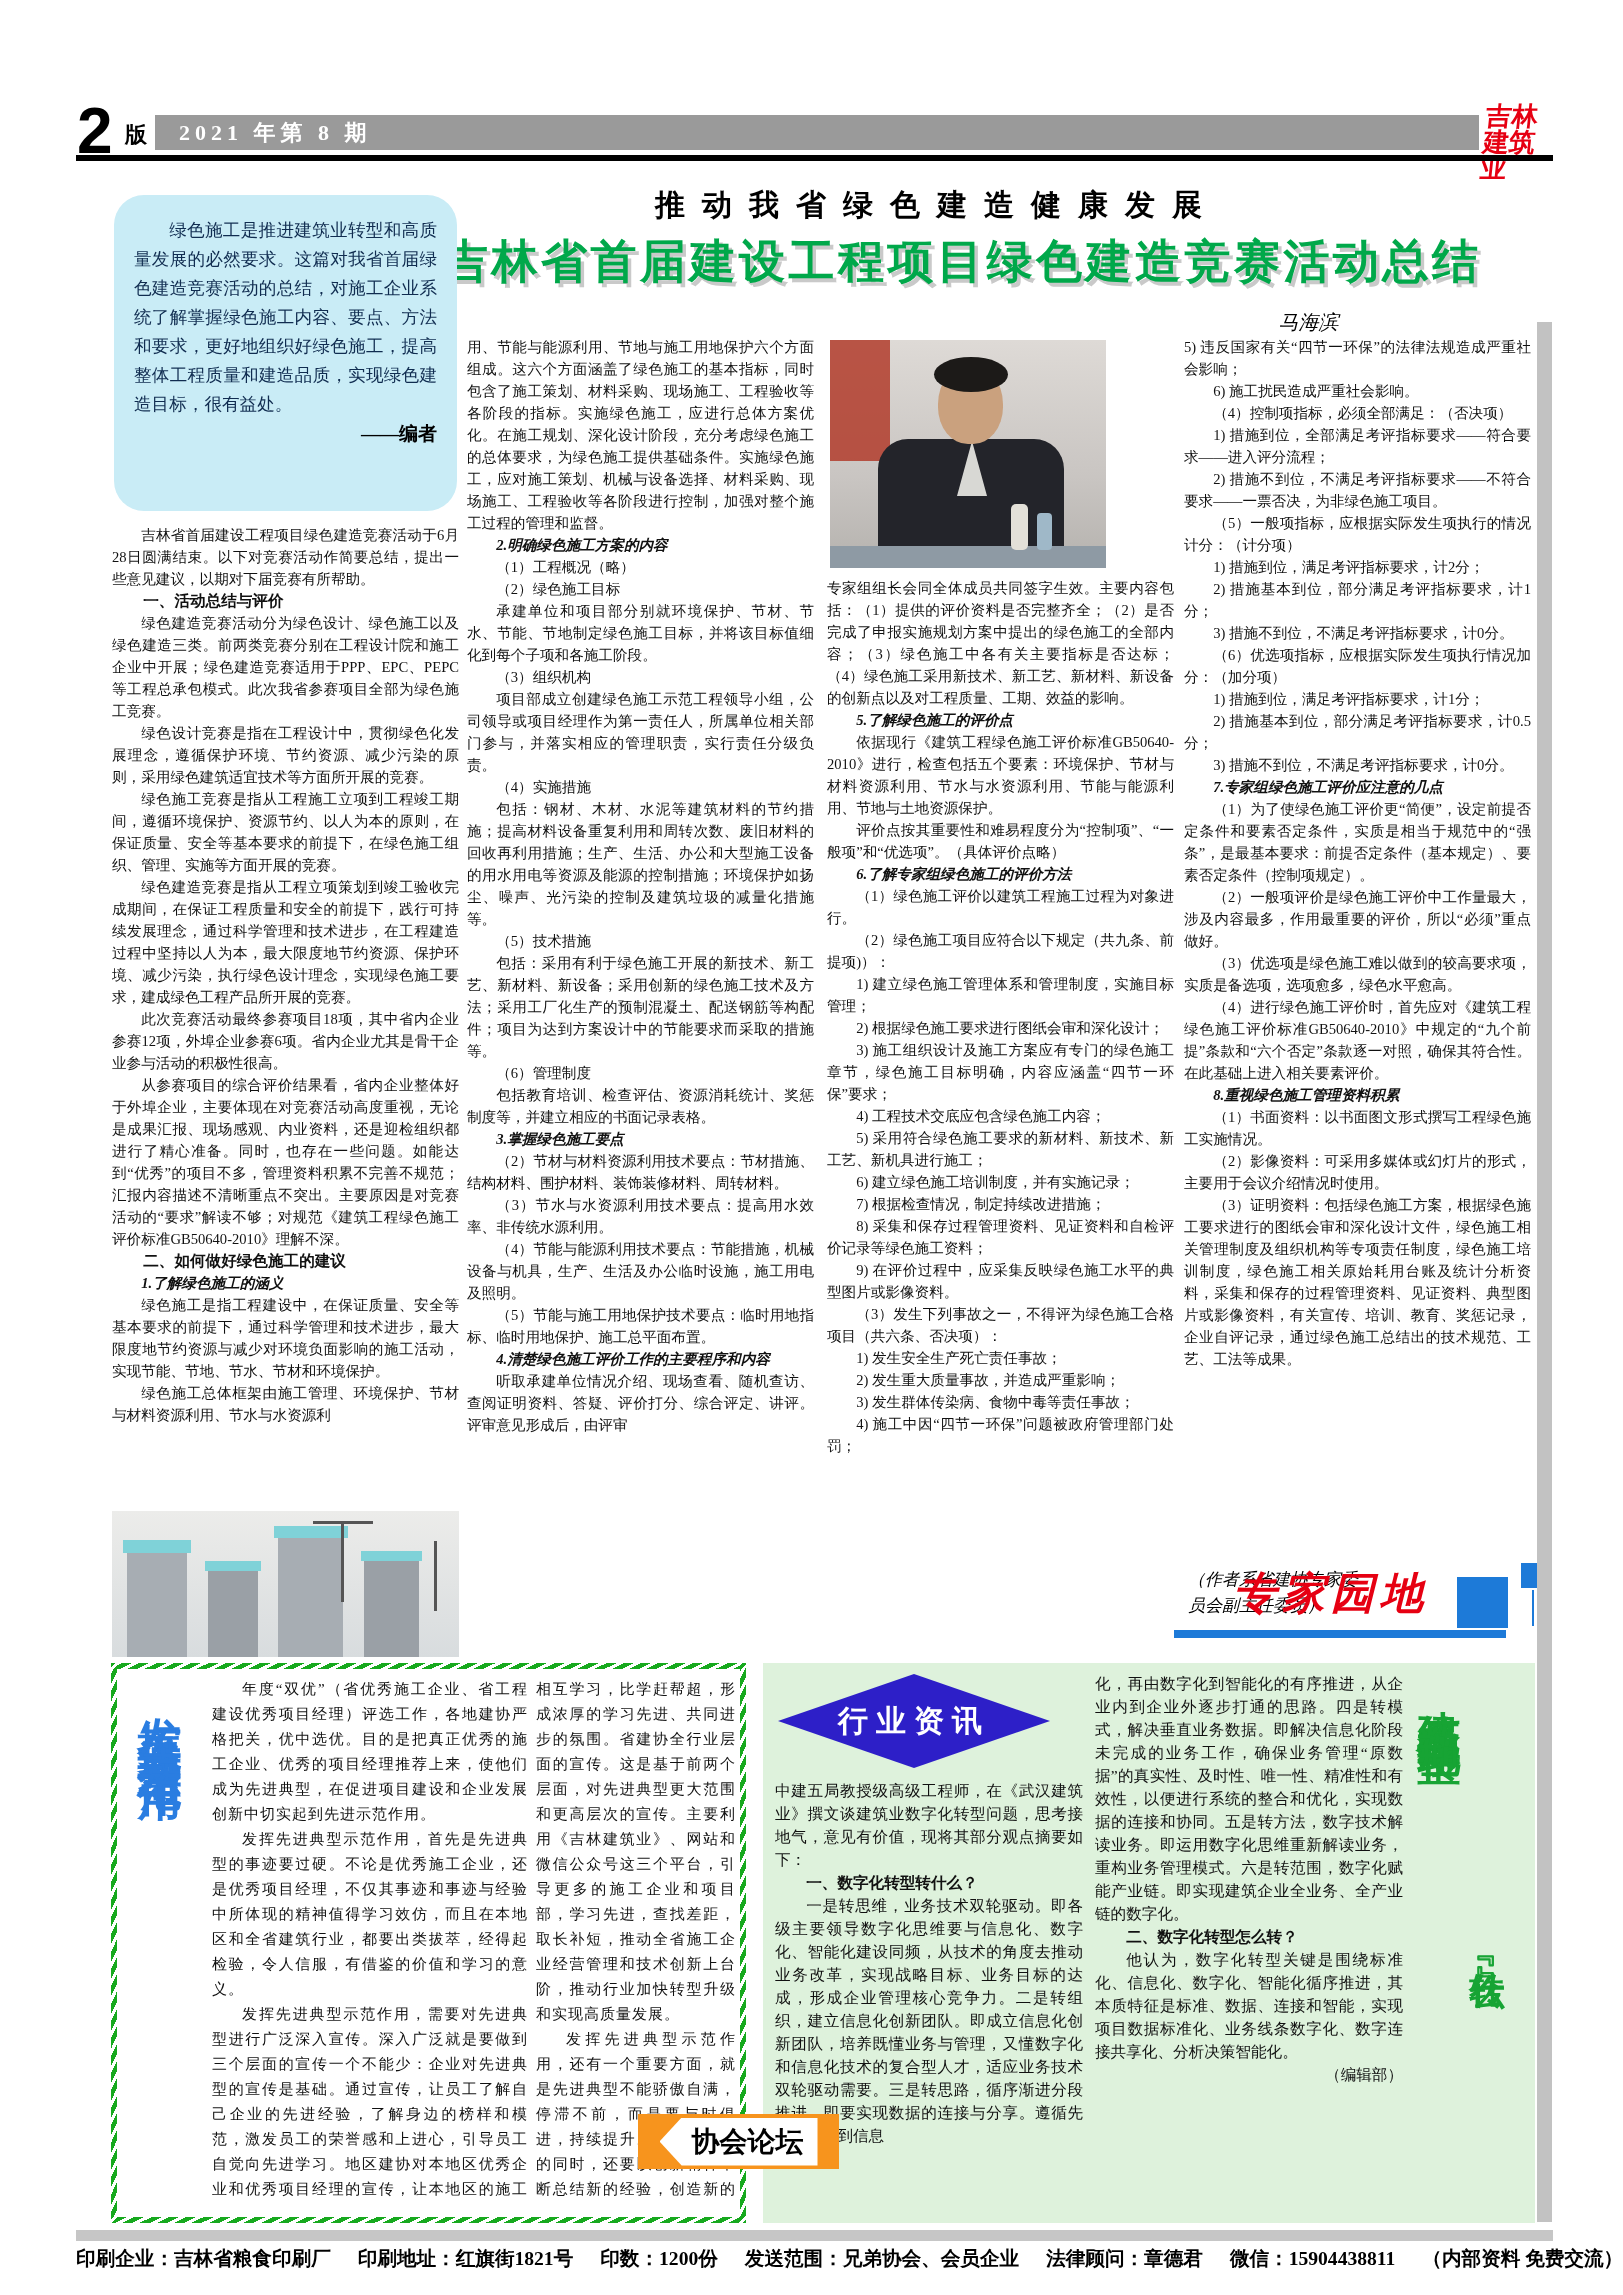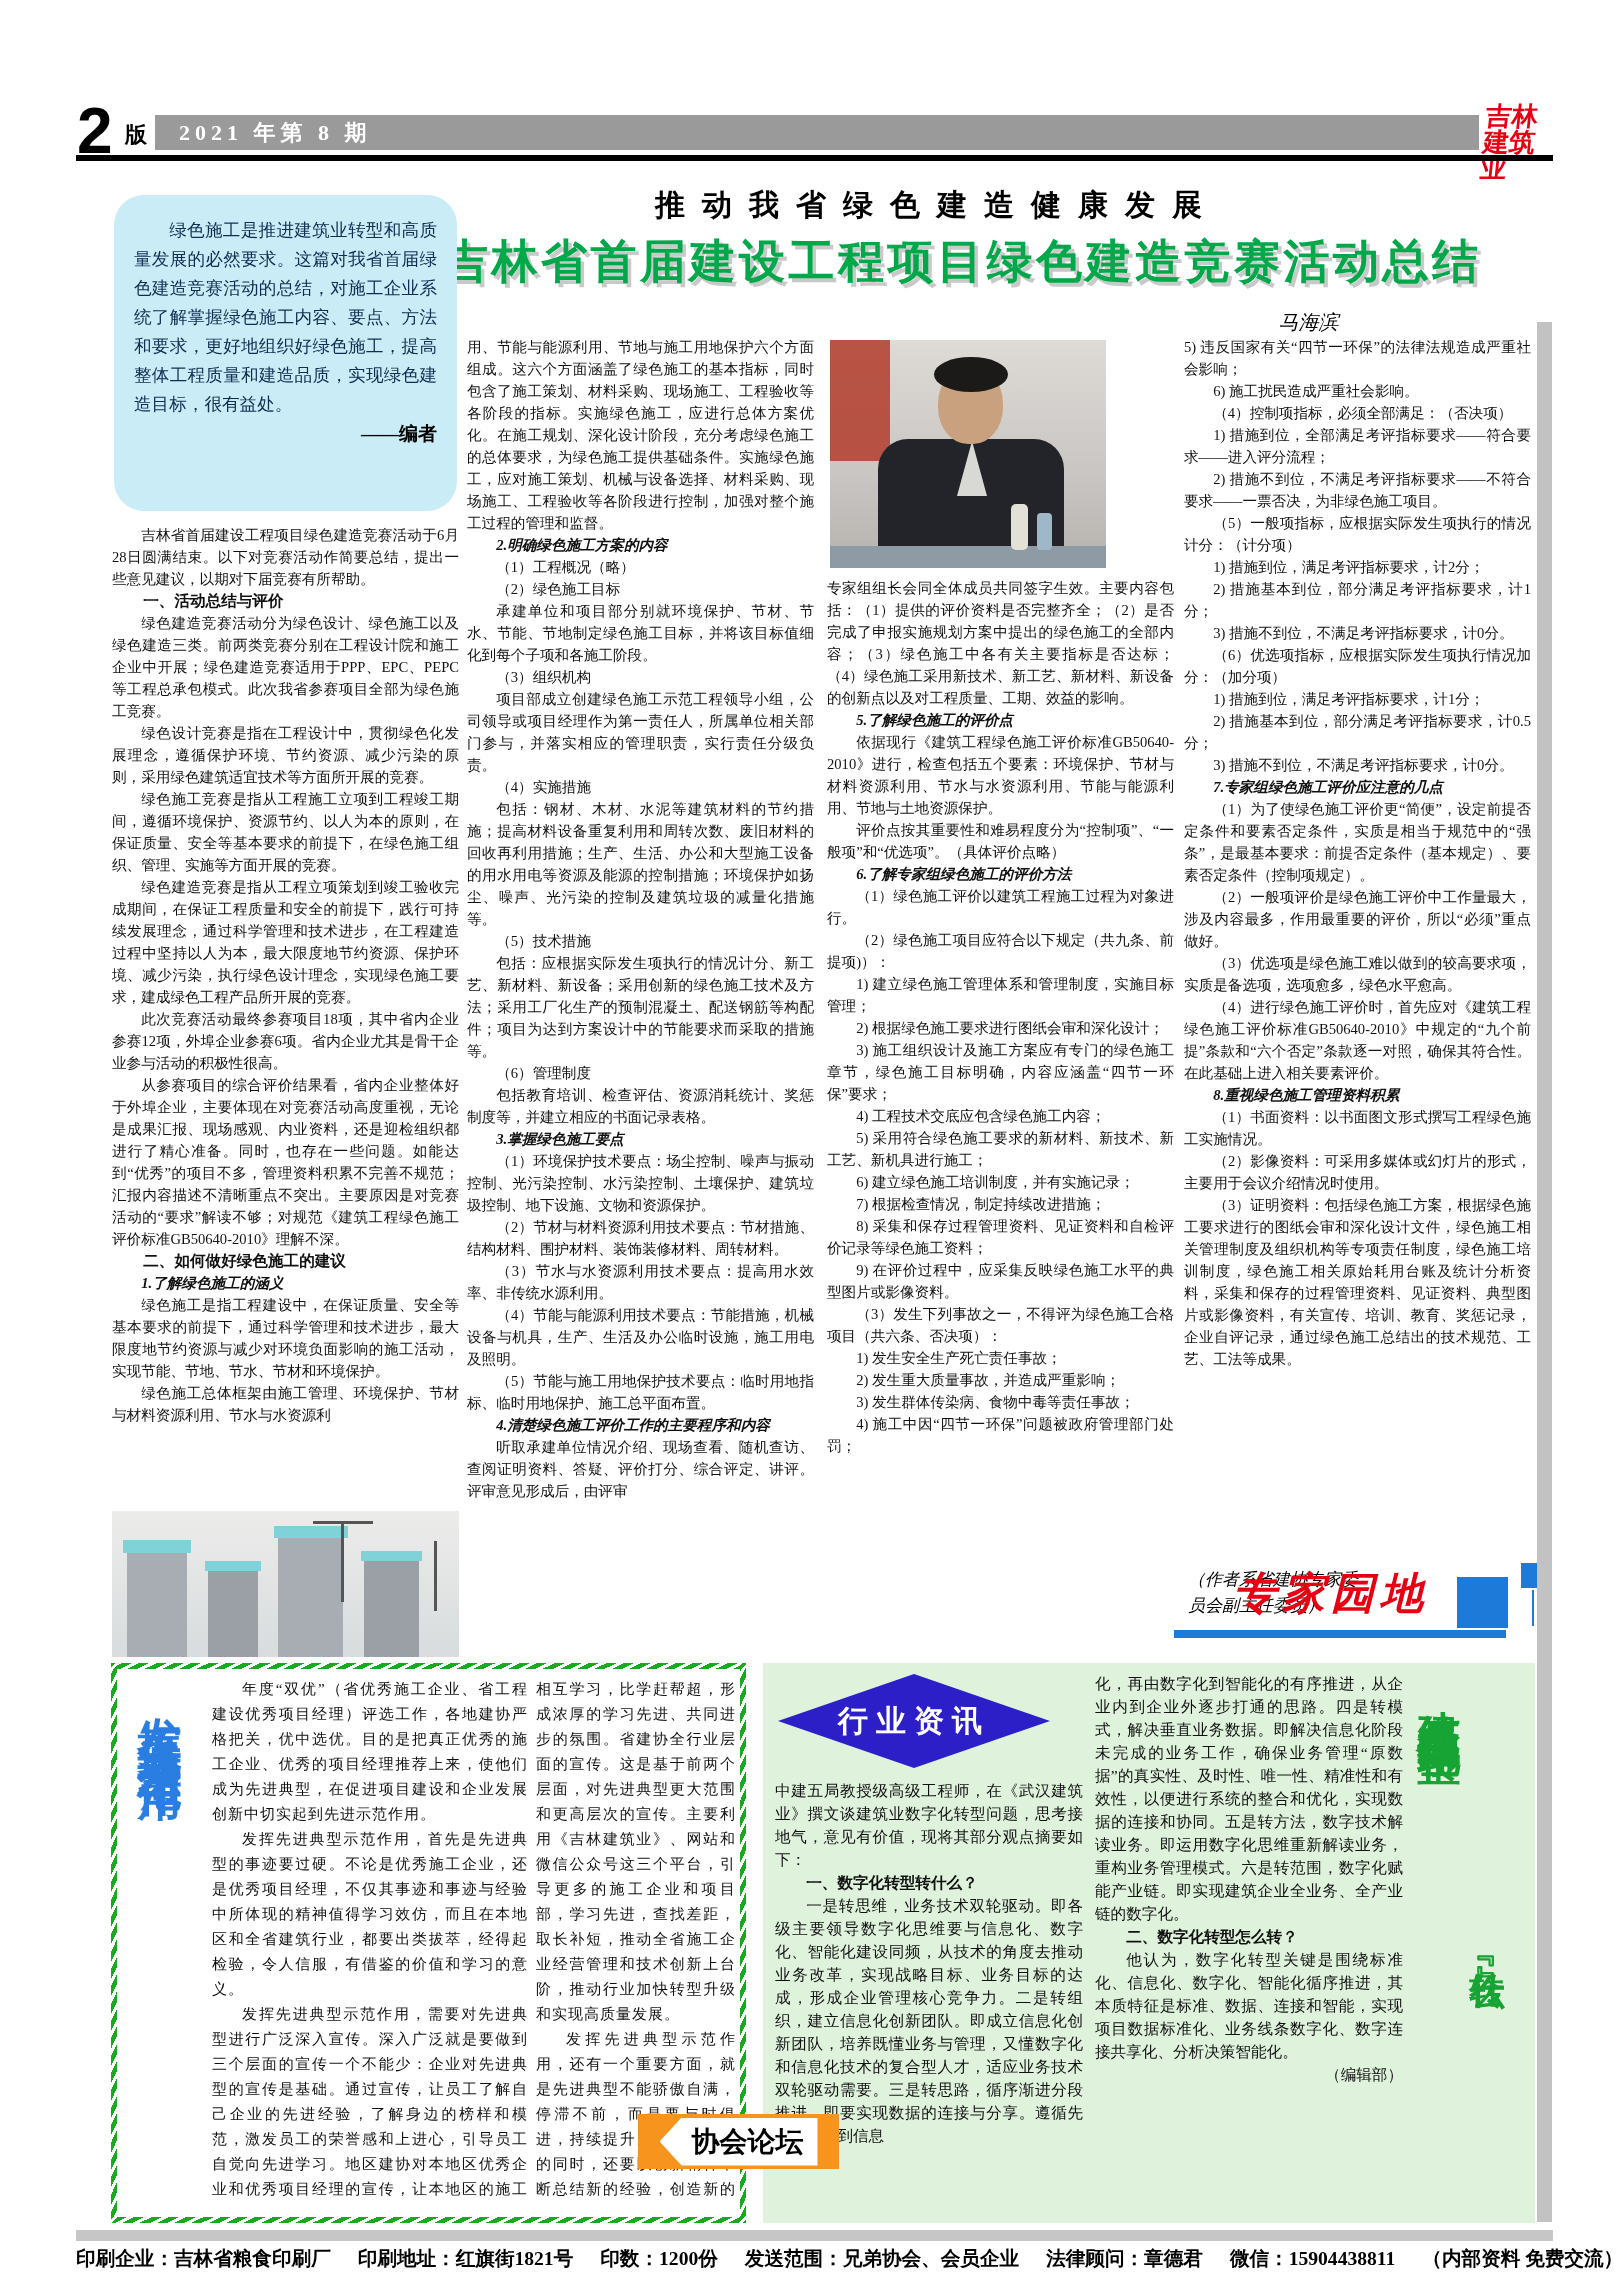--- a/index.html
+++ b/index.html
@@ -151,25 +151,24 @@
       <p class="cont">用、节能与能源利用、节地与施工用地保护六个方面组成。这六个方面涵盖了绿色施工的基本指标，同时包含了施工策划、材料采购、现场施工、工程验收等各阶段的指标。实施绿色施工，应进行总体方案优化。在施工规划、深化设计阶段，充分考虑绿色施工的总体要求，为绿色施工提供基础条件。实施绿色施工，应对施工策划、机械与设备选择、材料采购、现场施工、工程验收等各阶段进行控制，加强对整个施工过程的管理和监督。</p>
       <p class="sub">2.明确绿色施工方案的内容</p>
       <p>（1）工程概况（略）</p>
       <p>（2）绿色施工目标</p>
       <p>承建单位和项目部分别就环境保护、节材、节水、节能、节地制定绿色施工目标，并将该目标值细化到每个子项和各施工阶段。</p>
       <p>（3）组织机构</p>
       <p>项目部成立创建绿色施工示范工程领导小组，公司领导或项目经理作为第一责任人，所属单位相关部门参与，并落实相应的管理职责，实行责任分级负责。</p>
       <p>（4）实施措施</p>
       <p>包括：钢材、木材、水泥等建筑材料的节约措施；提高材料设备重复利用和周转次数、废旧材料的回收再利用措施；生产、生活、办公和大型施工设备的用水用电等资源及能源的控制措施；环境保护如扬尘、噪声、光污染的控制及建筑垃圾的减量化措施等。</p>
       <p>（5）技术措施</p>
-      <p>包括：应根据实际发生项执行的情况计分、新工艺、新材料、新设备；采用创新的绿色施工技术及方法；采用工厂化生产的预制混凝土、配送钢筋等构配件；项目为达到方案设计中的节能要求而采取的措施等。</p>
+      <p>包括：采用有利于绿色施工开展的新技术、新工艺、新材料、新设备；采用创新的绿色施工技术及方法；采用工厂化生产的预制混凝土、配送钢筋等构配件；项目为达到方案设计中的节能要求而采取的措施等。</p>
       <p>（6）管理制度</p>
       <p>包括教育培训、检查评估、资源消耗统计、奖惩制度等，并建立相应的书面记录表格。</p>
       <p class="sub">3.掌握绿色施工要点</p>
-      <p>（1）环境保护技术要点：场尘控制、噪声与振动控制、光污染控制、水污染控制、土壤保护、建筑垃圾控制、地下设施、文物和资源保护。</p>
       <p>（2）节材与材料资源利用技术要点：节材措施、结构材料、围护材料、装饰装修材料、周转材料。</p>
       <p>（3）节水与水资源利用技术要点：提高用水效率、非传统水源利用。</p>
       <p>（4）节能与能源利用技术要点：节能措施，机械设备与机具，生产、生活及办公临时设施，施工用电及照明。</p>
       <p>（5）节能与施工用地保护技术要点：临时用地指标、临时用地保护、施工总平面布置。</p>
       <p class="sub">4.清楚绿色施工评价工作的主要程序和内容</p>
       <p>听取承建单位情况介绍、现场查看、随机查访、查阅证明资料、答疑、评价打分、综合评定、讲评。评审意见形成后，由评审</p>
     </div>
   <div id="col3" class="col">
       <p class="cont">专家组组长会同全体成员共同签字生效。主要内容包括：（1）提供的评价资料是否完整齐全；（2）是否完成了申报实施规划方案中提出的绿色施工的全部内容；（3）绿色施工中各有关主要指标是否达标；（4）绿色施工采用新技术、新工艺、新材料、新设备的创新点以及对工程质量、工期、效益的影响。</p>
       <p class="sub">5.了解绿色施工的评价点</p>

